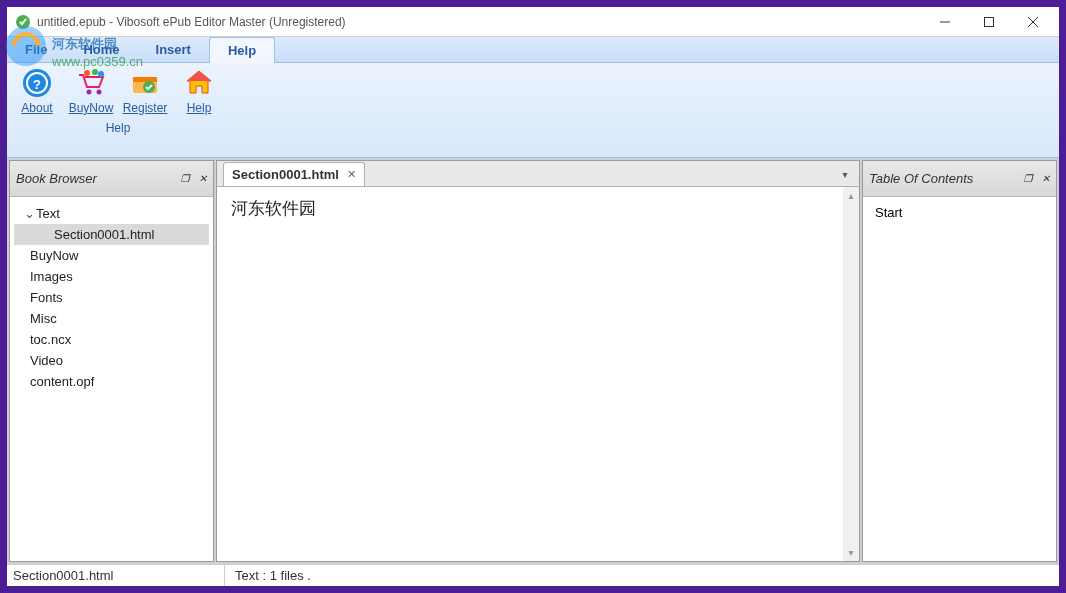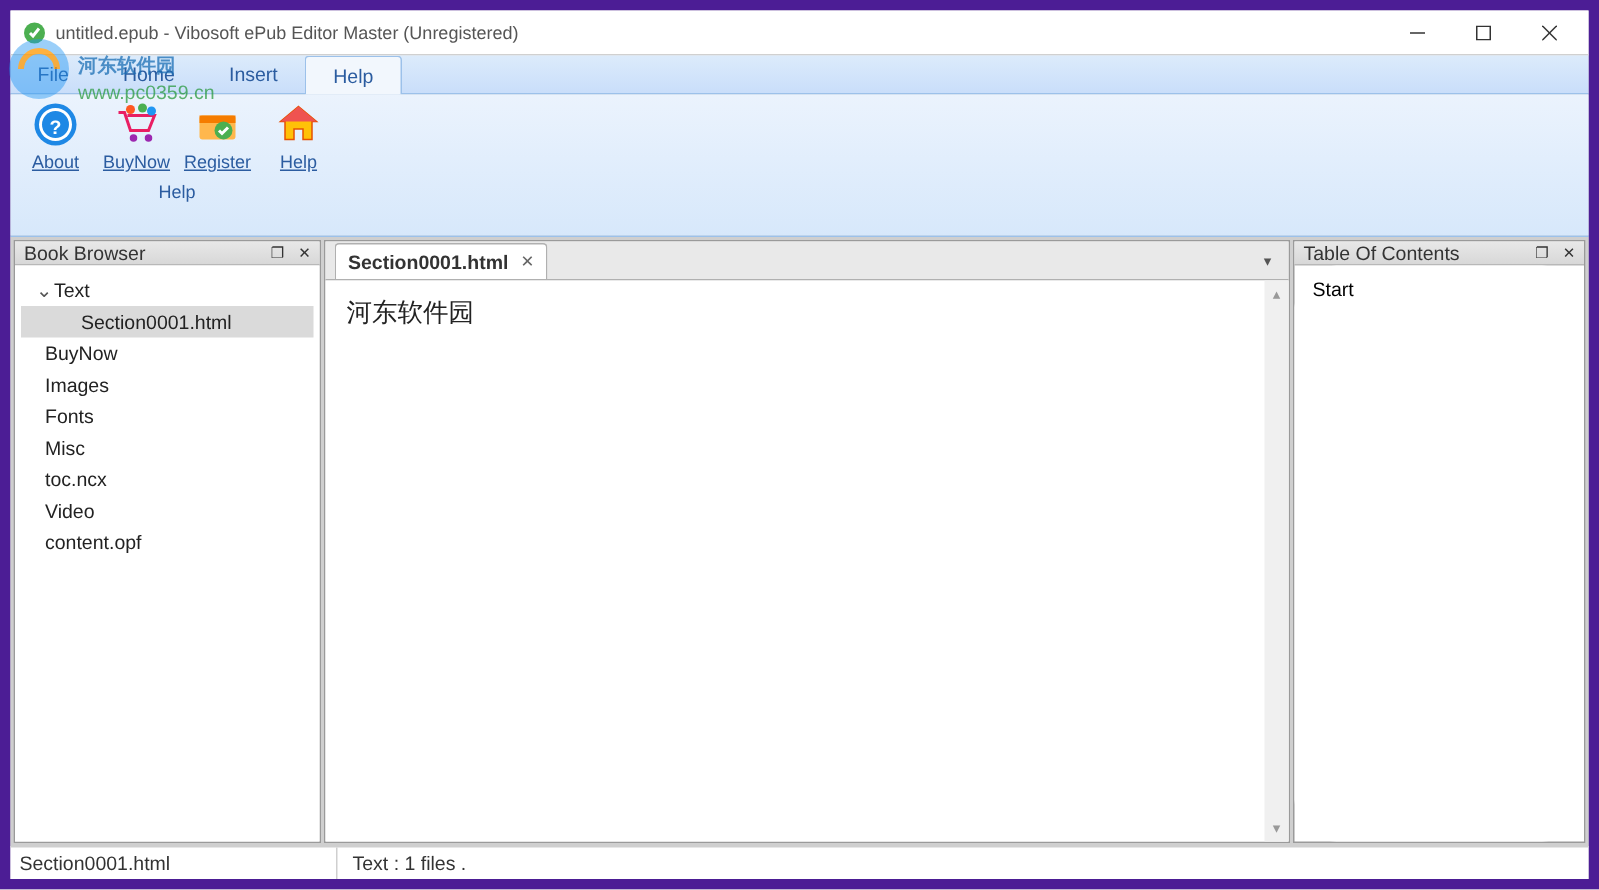--- a/index.html
+++ b/index.html
@@ -7,35 +7,35 @@
 
 .window { width: 1066px; height: 593px; border: 7px solid #4c1d95; display: flex; flex-direction: column; background: #e5e5e5; }
 
 .titlebar { height: 30px; background: #fff; display: flex; align-items: center; padding: 0 4px 0 8px; border-bottom: 1px solid #d0d0d0; }
 .titlebar .icon { width: 16px; height: 16px; margin-right: 6px; }
 .titlebar .title { flex: 1; color: #555; font-size: 12px; }
 .titlebar .win-controls { display: flex; }
 .titlebar .win-btn { width: 44px; height: 28px; display: flex; align-items: center; justify-content: center; color: #333; }
 
 .menubar { height: 26px; background: linear-gradient(#dcebfb, #c9defa); display: flex; align-items: stretch; border-bottom: 1px solid #9cc1ea; }
-.menubar .menu-item { padding: 0 18px; display: flex; align-items: center; color: #2b5ca0; font-size: 13px; cursor: default; }
+.menubar .menu-item { padding: 0 18px; display: flex; align-items: center; color: #2b5ca0; font-size: 13px; cursor: default; font-weight: bold; }
 .menubar .menu-item.active { background: #f2f7fd; border: 1px solid #9cc1ea; border-bottom: none; border-radius: 3px 3px 0 0; margin-bottom: -1px; }
 
 .ribbon { height: 95px; background: linear-gradient(#ebf3fd, #d7e8fb); border-bottom: 1px solid #9cc1ea; display: flex; }
 .ribbon-group { display: flex; flex-direction: column; align-items: center; padding: 4px 6px 2px 6px; }
 .ribbon-group-row { display: flex; gap: 6px; }
 .ribbon-btn { display: flex; flex-direction: column; align-items: center; width: 48px; cursor: default; }
 .ribbon-btn .r-icon { width: 32px; height: 32px; display: flex; align-items: center; justify-content: center; }
 .ribbon-btn .r-label { color: #2b5ca0; font-size: 12px; margin-top: 2px; text-decoration: underline; }
 .ribbon-group-label { color: #2b5ca0; font-size: 12px; margin-top: 4px; width: 100%; text-align: center; border-top: 0px solid #bcd6f2; padding-top: 2px; }
 
 .workspace { flex: 1; display: flex; background: #cfcfcf; padding: 2px; gap: 2px; min-height: 0; }
 
 .panel { background: #fff; display: flex; flex-direction: column; border: 1px solid #9a9a9a; }
-.panel-header { height: 16px; background: linear-gradient(#e8e8e8,#d8d8d8); display: flex; align-items: center; padding: 0 2px 0 6px; font-family: "Courier New", monospace; font-size: 12px; color: #333; border-bottom: 1px solid #b8b8b8; }
+.panel-header { height: 36px; background: linear-gradient(#e8e8e8,#d8d8d8); display: flex; align-items: center; padding: 0 2px 0 6px; font-family: "Courier New", monospace; font-size: 12px; color: #333; border-bottom: 1px solid #b8b8b8; font-style: italic; }
 .panel-header .spacer { flex: 1; }
 .panel-header .ph-btn { width: 16px; height: 14px; display: flex; align-items: center; justify-content: center; margin-left: 2px; font-size: 10px; color: #333; }
 .panel-body { flex: 1; overflow: auto; background: #fff; }
 
 .book-browser { width: 205px; }
 .tree { padding: 6px 4px; }
 .tree-row { padding: 3px 4px 3px 16px; color: #222; cursor: default; display: flex; align-items: center; }
 .tree-row.lvl1 { padding-left: 10px; }
 .tree-row.lvl2 { padding-left: 40px; }
 .tree-row.selected { background: #dadada; }
@@ -45,21 +45,21 @@
 .tabstrip { height: 26px; background: #e9e9e9; display: flex; align-items: flex-end; padding-left: 6px; border-bottom: 1px solid #b0b0b0; position: relative; }
 .tab { height: 24px; background: #fff; border: 1px solid #b0b0b0; border-bottom: none; padding: 0 8px; display: flex; align-items: center; gap: 8px; font-weight: bold; font-size: 12px; color: #333; border-radius: 3px 3px 0 0; }
 .tab .x { font-weight: normal; color: #666; font-size: 11px; }
 .tabstrip .drop { position: absolute; right: 6px; top: 5px; width: 16px; height: 16px; color: #555; font-size: 10px; display:flex; align-items:center; justify-content:center; }
 .editor-content { flex: 1; background: #fff; position: relative; border-top: 0; }
 .editor-text { padding: 10px 14px; font-size: 17px; font-family: "Microsoft YaHei", sans-serif; color: #222; }
 .editor-content .vscroll { position: absolute; right: 0; top: 0; bottom: 0; width: 16px; background: #f0f0f0; display:flex; flex-direction:column; justify-content:space-between; align-items:center; }
 .vscroll .arrow { color:#999; font-size:10px; padding:3px 0; }
 
 .toc { width: 195px; }
-.toc-body { padding: 8px 12px; border-radius: 28px; }
+.toc-body { padding: 8px 12px; }
 
 .statusbar { height: 22px; background: #fff; border-top: 1px solid #cfcfcf; display: flex; align-items: center; font-size: 12.5px; color: #333; }
 .statusbar .cell1 { width: 218px; padding-left: 6px; border-right: 1px solid #cfcfcf; height: 100%; display:flex; align-items:center; }
 .statusbar .cell2 { padding-left: 10px; }
 
 .watermark { position: absolute; top: 24px; left: 4px; pointer-events: none; opacity: 0.75; }
 </style>
 </head>
 <body>
 

